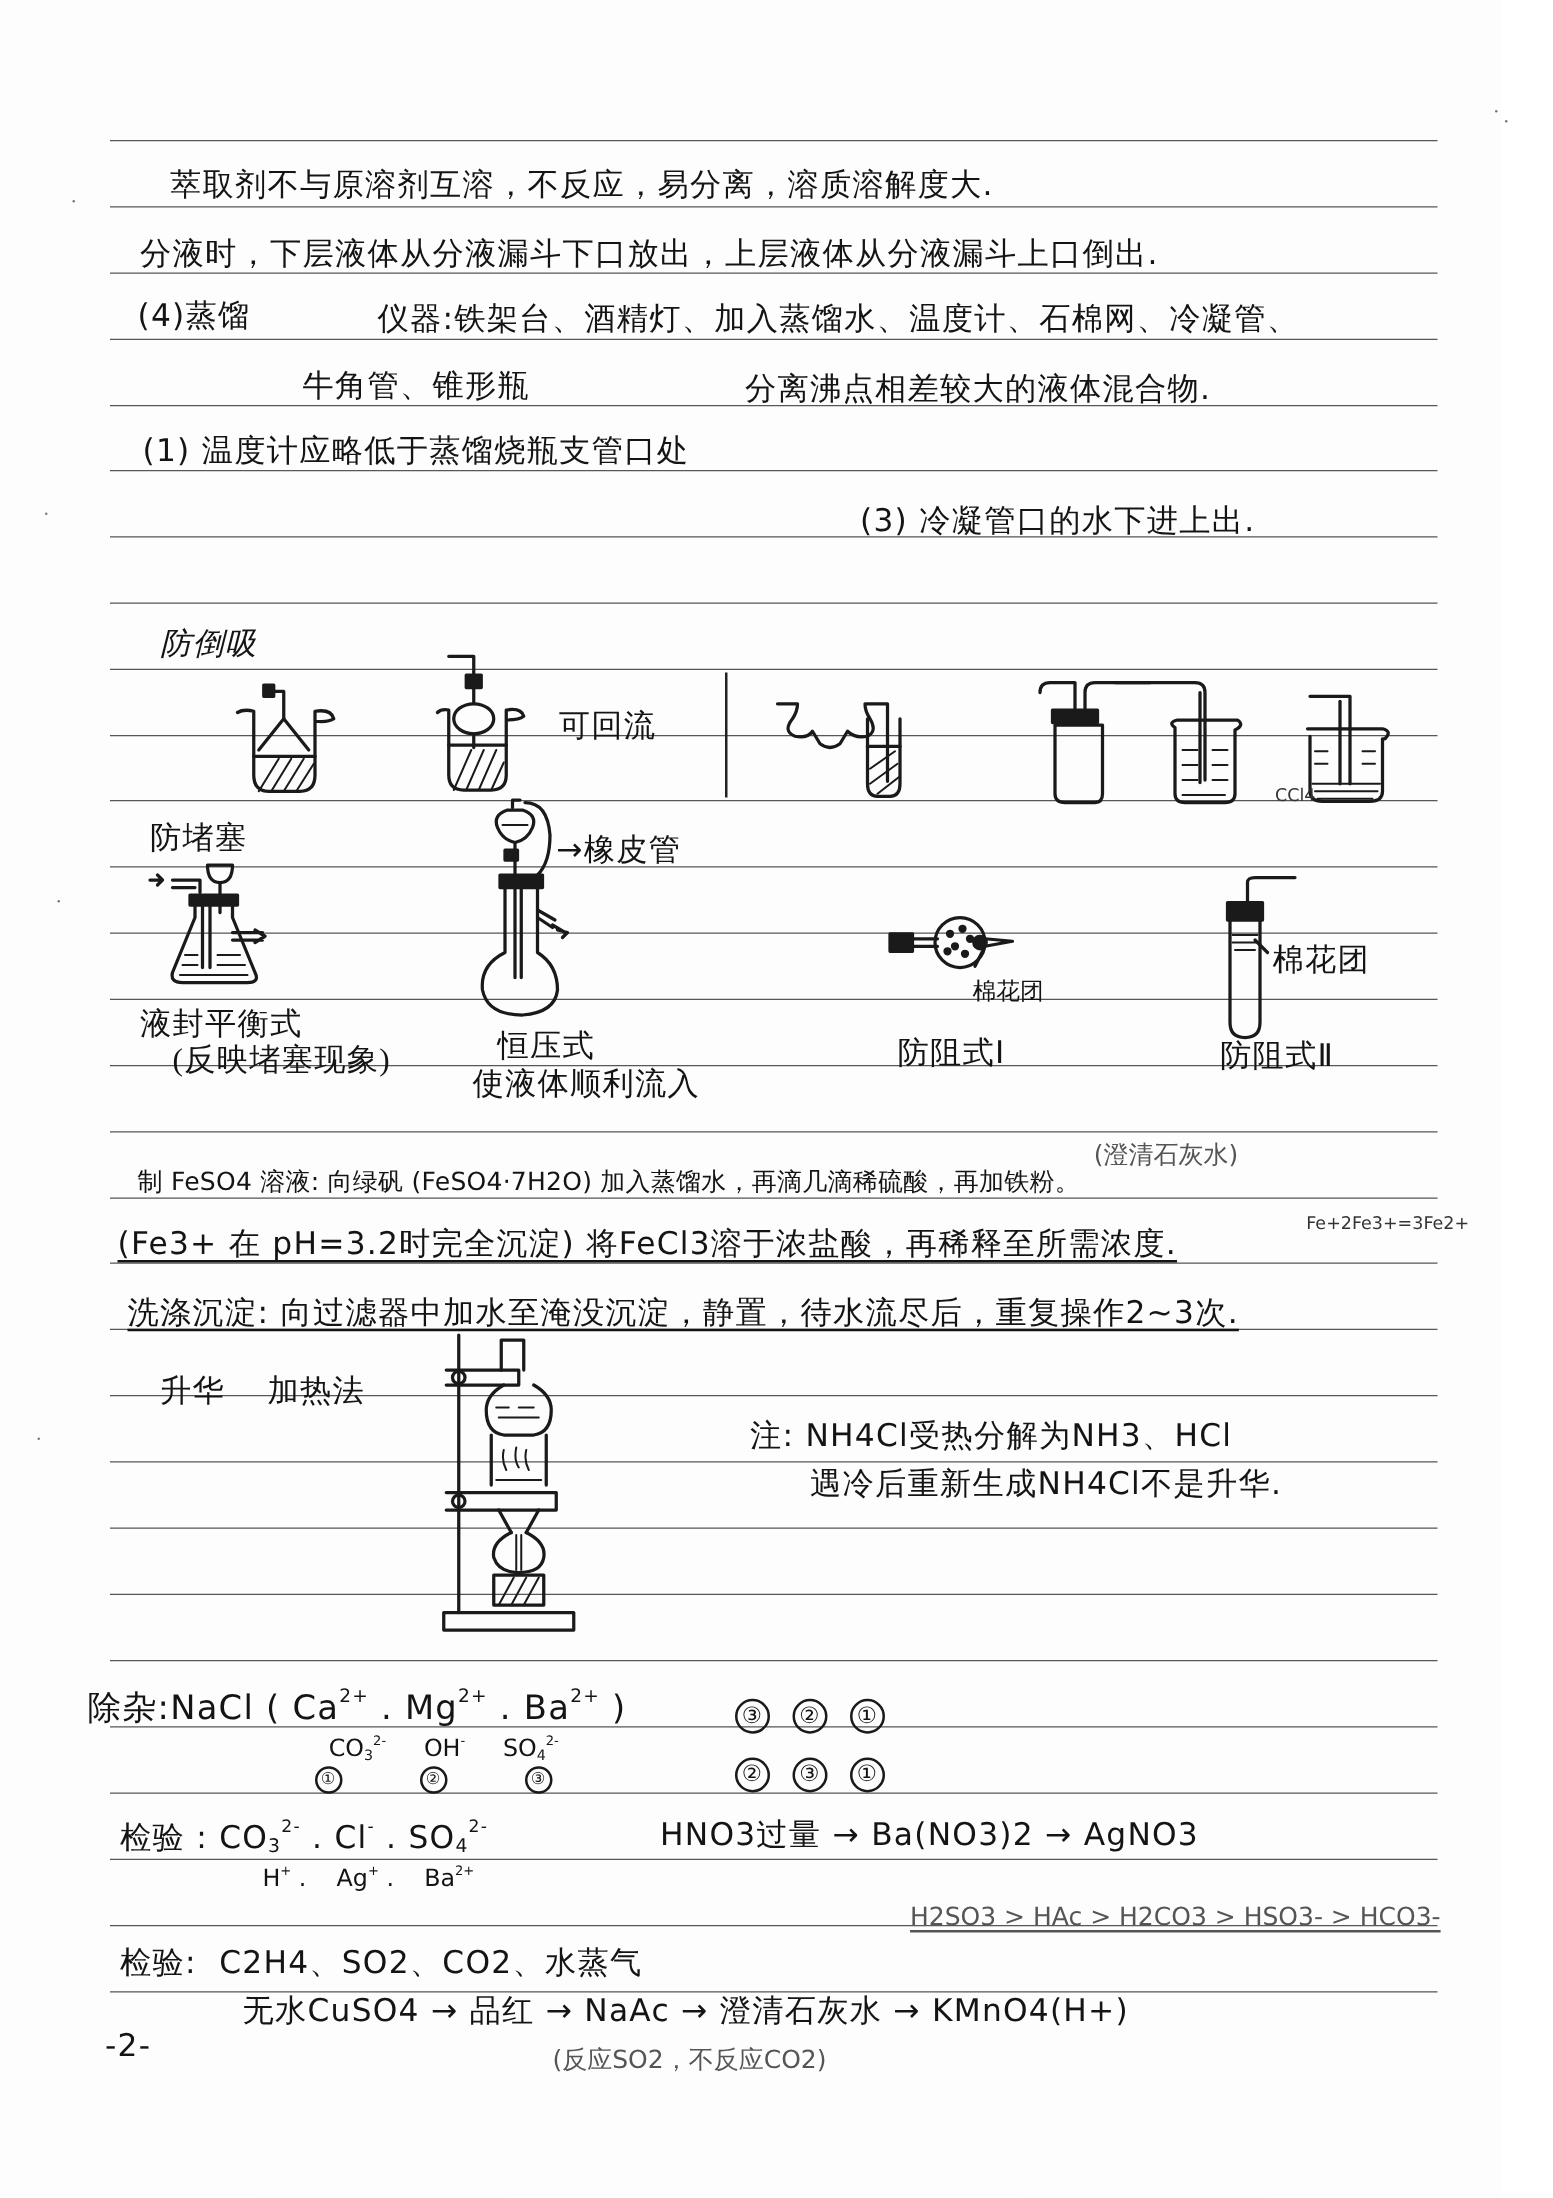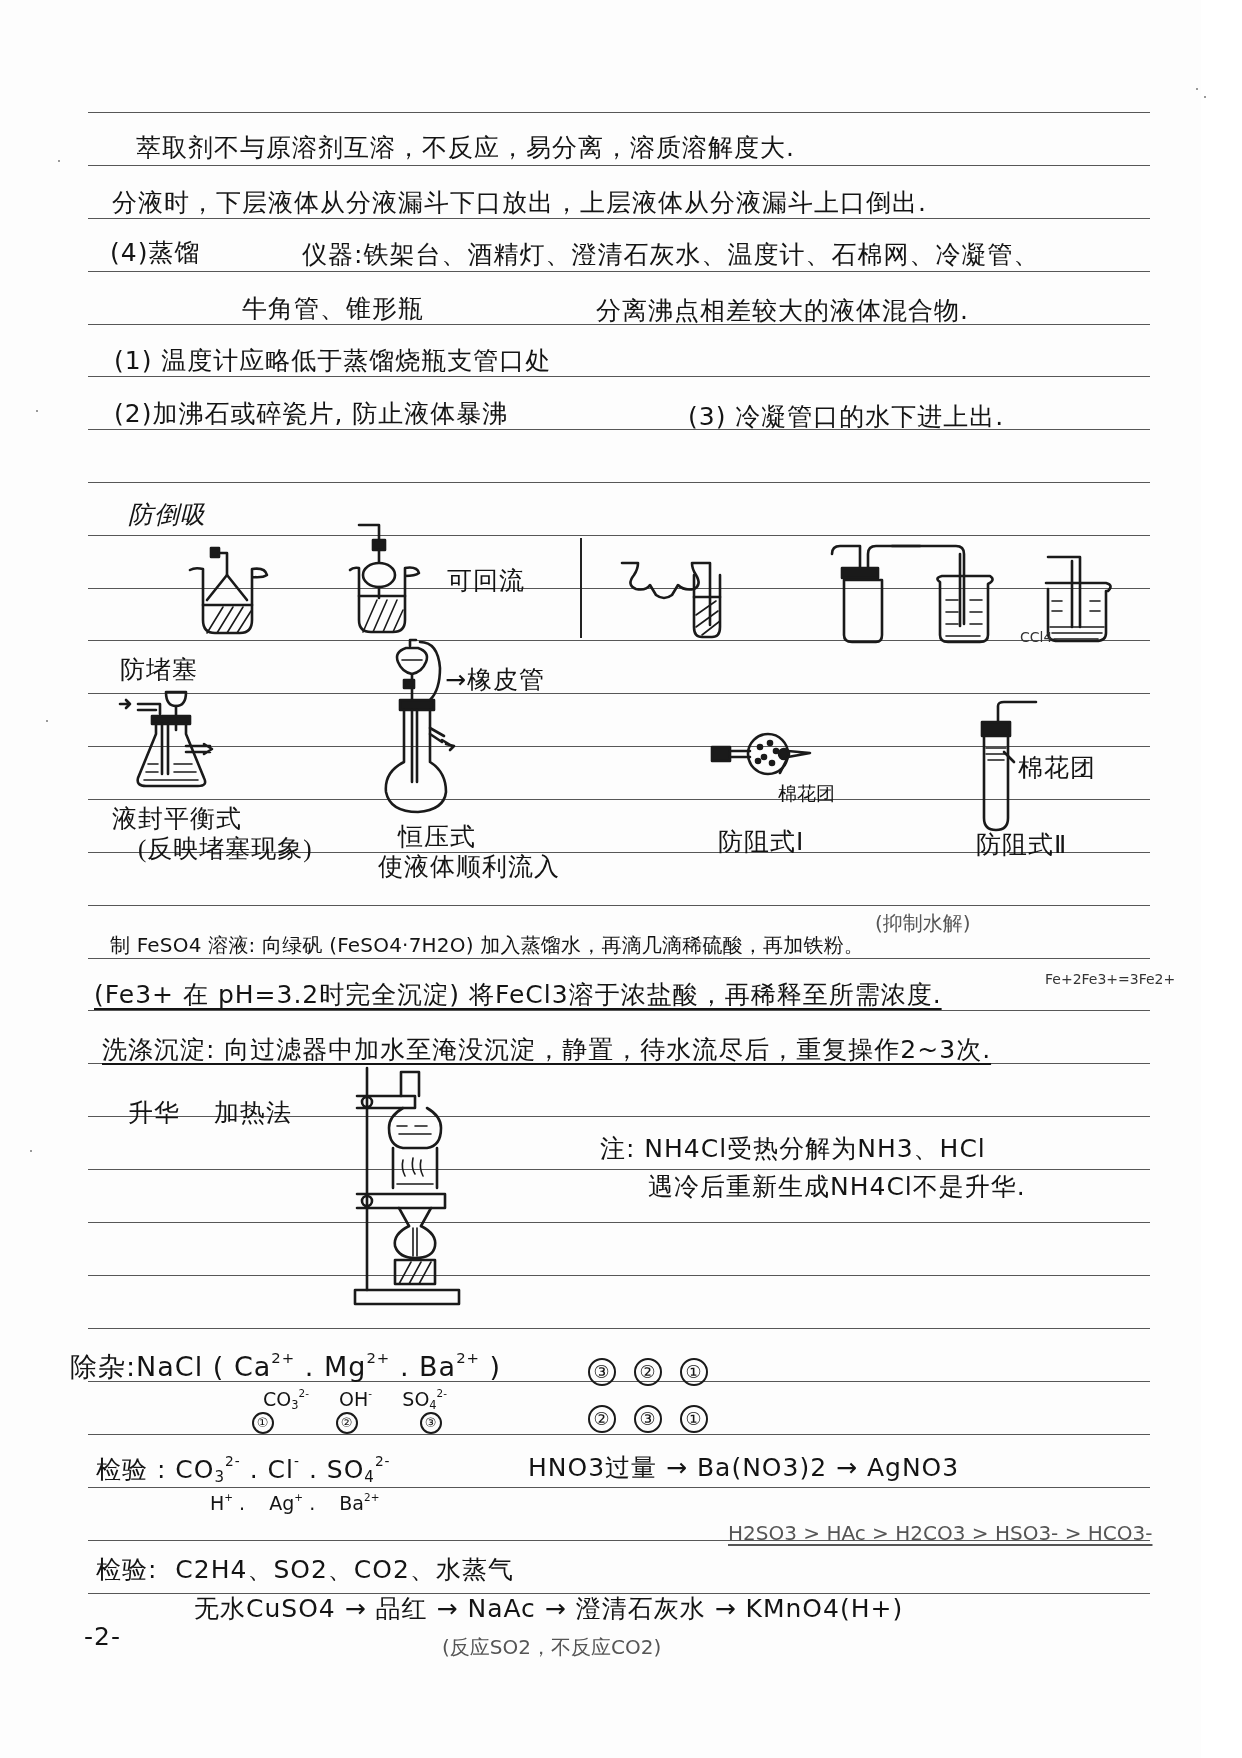--- a/index.html
+++ b/index.html
@@ -57,26 +57,25 @@
   <div class="rule" style="top:1434px"></div>
   <div class="rule" style="top:1487px"></div>
   <div class="rule" style="top:1540px"></div>
   <div class="rule" style="top:1593px"></div>
 
   <div class="t" style="left:136px; top:133px;">萃取剂不与原溶剂互溶，不反应，易分离，溶质溶解度大.</div>
   <div class="t" style="left:112px; top:188px;">分液时，下层液体从分液漏斗下口放出，上层液体从分液漏斗上口倒出.</div>
 
   <div class="t" style="left:110px; top:238px;">(4)蒸馏</div>
   <div class="t" style="left:302px; top:240px;">
-    <span>仪器:</span><span>铁架台、酒精灯、澄清石灰水、温度计、石棉网、冷凝管、</span>
+    <span>仪器:</span><span>铁架台、酒精灯、加入蒸馏水、温度计、石棉网、冷凝管、</span>
   </div>
   <div class="t" style="left:242px; top:294px;">牛角管、锥形瓶</div>
   <div class="t" style="left:596px; top:296px;">分离沸点相差较大的液体混合物.</div>
   <div class="t" style="left:114px; top:346px;">(1) 温度计应略低于蒸馏烧瓶支管口处</div>
-  <div class="t" style="left:114px; top:399px;">(2)加沸石或碎瓷片, 防止液体暴沸</div>
   <div class="t" style="left:688px; top:402px;">(3) 冷凝管口的水下进上出.</div>
 
   <div class="t" style="left:128px; top:500px;font-style:italic;">防倒吸</div>
 
   <svg style="left:185px; top:545px;" width="90" height="95" viewBox="0 0 90 95">
     <path d="M5 25 Q10 22 18 24 L18 75 Q18 88 30 88 L55 88 Q67 88 67 75 L67 24 Q80 22 82 30 Q78 33 67 32"></path>
     <path d="M18 60 L67 60"></path>
     <path d="M22 88 L38 62 M32 88 L48 62 M42 88 L58 62 M52 88 L66 66" class="thin"></path>
     <path d="M22 55 L42 30 L62 55"></path>
     <path d="M42 30 L42 8 L28 8"></path>
@@ -178,21 +177,21 @@
     <rect x="12" y="22" width="28" height="14" class="fill"></rect>
     <path d="M14 36 L14 118 Q14 130 26 130 Q38 130 38 118 L38 36"></path>
     <path d="M16 48 L36 48 M16 54 L36 54 M18 60 L34 60" class="thin"></path>
     <path d="M34 52 L44 62"></path>
   </svg>
   <div class="t" style="left:1018px; top:753px;">棉花团</div>
 
   <div class="t" style="left:718px; top:827px;">防阻式Ⅰ</div>
   <div class="t" style="left:976px; top:830px;">防阻式Ⅱ</div>
 
-  <div class="t faint" style="left:875px; top:908px;">(抑制水解)</div>
+  <div class="t faint" style="left:875px; top:908px;">(澄清石灰水)</div>
   <div class="t" style="left:110px; top:930px; font-size:20px; letter-spacing:.2px;">制 FeSO4 溶液: 向绿矾 (FeSO4·7H2O) 加入蒸馏水，再滴几滴稀硫酸，再加铁粉。</div>
   <div class="t tiny" style="left:1045px; top:964px;">Fe+2Fe3+=3Fe2+</div>
   <div class="t under" style="left:94px; top:980px;">(Fe3+ 在 pH=3.2时完全沉淀) 将FeCl3溶于浓盐酸，再稀释至所需浓度.</div>
 
   <div class="t under" style="left:102px; top:1035px;">洗涤沉淀: 向过滤器中加水至淹没沉淀，静置，待水流尽后，重复操作2~3次.</div>
 
   <div class="t" style="left:128px; top:1098px;">升华</div>
   <div class="t" style="left:214px; top:1098px;">加热法</div>
   <svg style="left:355px; top:1068px;" width="110" height="240" viewBox="0 0 110 240">
     <path d="M12 0 L12 222"></path>

